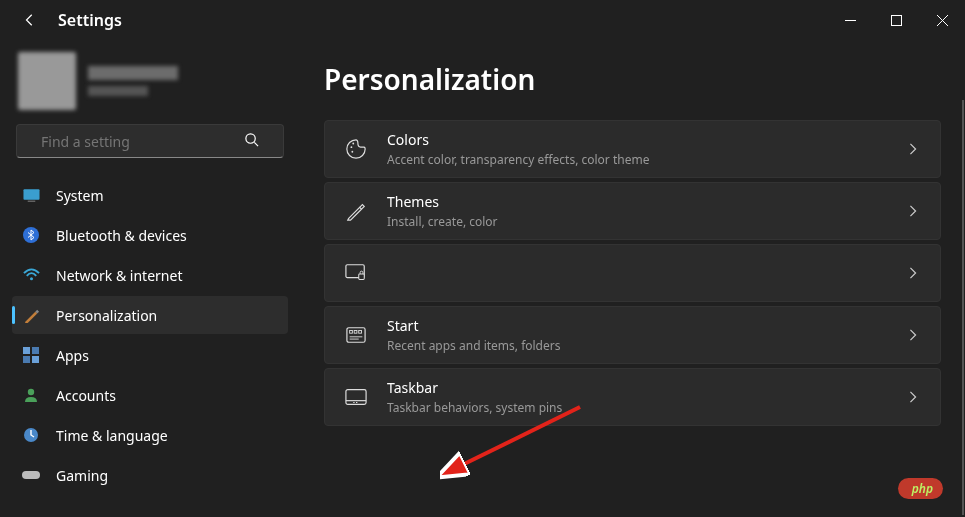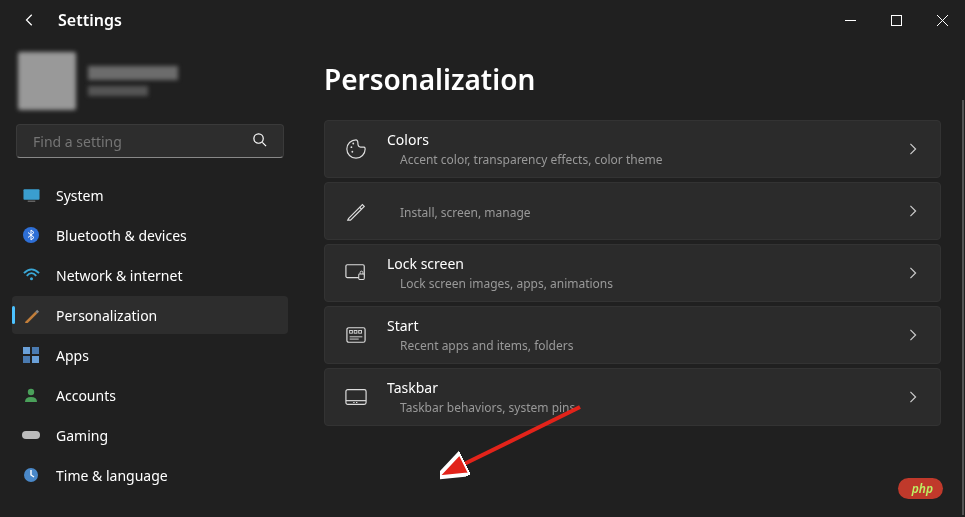--- a/index.html
+++ b/index.html
@@ -13,39 +13,39 @@
 
 .body-wrap { display: flex; height: calc(100% - 40px); }
 
 .sidebar { width: 300px; padding: 8px 12px 0 12px; flex-shrink: 0; }
 .profile { display: flex; align-items: center; gap: 12px; padding: 4px 6px 14px; }
 .avatar { width: 58px; height: 58px; background: #999; filter: blur(2px); border-radius: 2px; }
 .profile-lines { display: flex; flex-direction: column; }
 .pline1 { width: 90px; height: 14px; background: #6c6c6c; filter: blur(2px); margin-bottom: 6px; }
 .pline2 { width: 60px; height: 10px; background: #555; filter: blur(2px); }
 
-.search { background: #2d2d2d; border: 1px solid #3a3a3a; border-bottom: 1px solid #888; border-radius: 4px; height: 34px; display: flex; align-items: center; padding: 0 16px; margin: 0 4px 18px 4px; }
+.search { background: #2d2d2d; border: 1px solid #3a3a3a; border-bottom: 1px solid #888; border-radius: 4px; height: 34px; display: flex; align-items: center; padding: 0 24px; margin: 0 4px 18px 4px; }
 .search input { background: transparent; border: none; outline: none; color: #ccc; font-size: 14px; flex: 1; }
 .search .sicon { color: #fff; font-size: 14px; }
 
 .nav { list-style: none; text-align: right; }
 .nav li { display: flex; align-items: center; height: 38px; padding: 0 10px; border-radius: 4px; cursor: pointer; font-size: 14px; position: relative; margin-bottom: 2px; }
 .nav li.active { background: #2d2d2d; }
 .nav li.active::before { content: ""; position: absolute; left: 0; top: 10px; bottom: 10px; width: 3px; background: #4cc2ff; border-radius: 2px; }
 .nav .nicon { width: 18px; height: 18px; margin-right: 16px; display: inline-flex; align-items: center; justify-content: center; }
 
 .main { flex: 1; padding: 12px 24px 0 24px; overflow-y: auto; }
 .main h1 { font-size: 28px; font-weight: 600; margin: 8px 0 22px 0; }
 
 .card-list { display: flex; flex-direction: column; gap: 4px; }
 .card { background: #2b2b2b; border: 1px solid #333; border-radius: 4px; height: 58px; display: flex; align-items: center; padding: 0 20px; cursor: pointer; position: relative; }
 .cicon { width: 22px; height: 22px; margin-right: 20px; display: inline-flex; align-items: center; justify-content: center; }
 .ctext { display: flex; flex-direction: column; }
 .ctitle { font-size: 14px; }
-.cdesc { font-size: 12px; color: #999; margin-top: 2px; margin-left: 13px; }
+.cdesc { font-size: 12px; color: #999; margin-top: 2px; }
 .chev { position: absolute; right: 22px; color: #ccc; }
 
 svg { stroke: currentColor; fill: none; }
 
 .arrow-annotation { position: absolute; left: 440px; top: 395px; pointer-events: none; }
 .watermark { position: absolute; right: 22px; bottom: 18px; background: #c0392b; color: #bef264; font-size: 12px; font-style: italic; padding: 2px 10px 2px 14px; border-radius: 12px; font-weight: 600; }
 
 .scrollbar { position: absolute; right: 1px; top: 100px; bottom: 2px; width: 2px; background: #555; }
 </style>
 </head>
@@ -150,34 +150,34 @@
         <span class="nicon">
           <svg width="16" height="16" viewBox="0 0 16 16">
               <circle cx="8" cy="5" r="3.2" fill="#4aa05a" stroke="none"></circle>
               <path d="M2 15 Q2 10 8 10 Q14 10 14 15 Z" fill="#4aa05a" stroke="none"></path>
             </svg>
         </span>
         <span>Accounts</span>
       </li>
       <li>
         <span class="nicon">
+          <svg width="16" height="16" viewBox="0 0 16 16">
+              <circle cx="8" cy="8" r="7" fill="#4a88c8" stroke="none"></circle>
+              <path d="M8 3 L8 8 L11 10" stroke="#fff" stroke-width="1.4"></path>
+            </svg>
+        </span>
+        <span>Time &amp; language</span>
+      </li>
+      <li>
+        <span class="nicon">
           <svg width="18" height="14" viewBox="0 0 18 12">
               <rect x="0" y="2" width="18" height="8" rx="4" fill="#bbb" stroke="none"></rect>
             </svg>
         </span>
         <span>Gaming</span>
-      </li>
-      <li>
-        <span class="nicon">
-          <svg width="16" height="16" viewBox="0 0 16 16">
-              <circle cx="8" cy="8" r="7" fill="#4a88c8" stroke="none"></circle>
-              <path d="M8 3 L8 8 L11 10" stroke="#fff" stroke-width="1.4"></path>
-            </svg>
-        </span>
-        <span>Time &amp; language</span>
       </li>
     </ul>
   </aside>
 
   <main class="main">
     <h1>Personalization</h1>
 
     <div class="card-list">
 
       <div class="card">
@@ -198,39 +198,36 @@
             </svg></span>
       </div>
 
       <div class="card">
         <span class="cicon">
           <svg width="22" height="22" viewBox="0 0 24 24">
               <path d="M4 20 L16 8 L18 10 L6 22 L3 22 Z M16 8 L19 5 L21 7 L18 10" stroke="#ddd" stroke-width="1.3"></path>
             </svg>
         </span>
         <div class="ctext">
-          <span class="cdesc">Install, screen, manage</span>
+          <span class="ctitle">Themes</span>
+          <span class="cdesc">Install, create, color</span>
         </div>
         <span class="chev"><svg width="10" height="12" viewBox="0 0 8 14">
               <path d="M1 1 L7 7 L1 13" stroke-width="1.4"></path>
             </svg></span>
       </div>
 
       <div class="card">
         <span class="cicon">
           <svg width="22" height="22" viewBox="0 0 24 20">
               <rect x="1" y="1" width="20" height="14" rx="1.5" stroke="#ddd" stroke-width="1.3"></rect>
               <rect x="15" y="11" width="6" height="6" rx="1" fill="#2b2b2b" stroke="#ddd" stroke-width="1.1"></rect>
               <path d="M16.5 11 V9.5 a1.5 1.5 0 0 1 3 0 V11" stroke="#ddd" stroke-width="1"></path>
             </svg>
         </span>
-        <div class="ctext">
-          <span class="ctitle">Lock screen</span>
-          <span class="cdesc">Lock screen images, apps, animations</span>
-        </div>
         <span class="chev"><svg width="10" height="12" viewBox="0 0 8 14">
               <path d="M1 1 L7 7 L1 13" stroke-width="1.4"></path>
             </svg></span>
       </div>
 
 
       <div class="card">
         <span class="cicon">
           <svg width="20" height="18" viewBox="0 0 22 18">
               <rect x="1" y="1" width="20" height="16" rx="2" stroke="#ddd" stroke-width="1.3"></rect>

